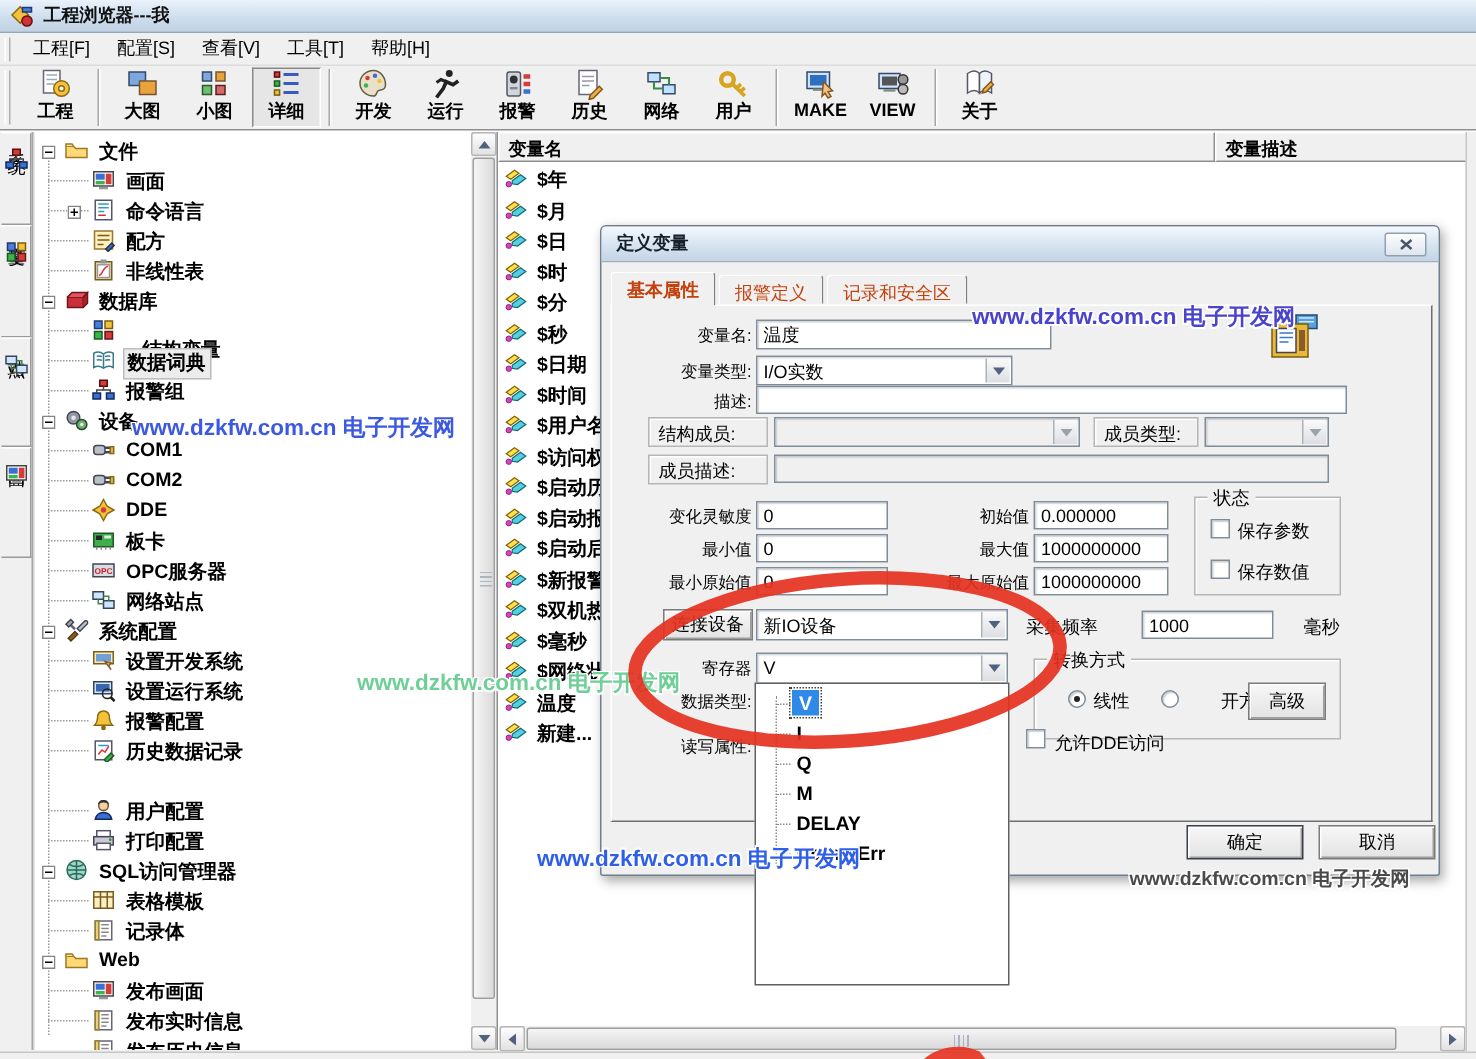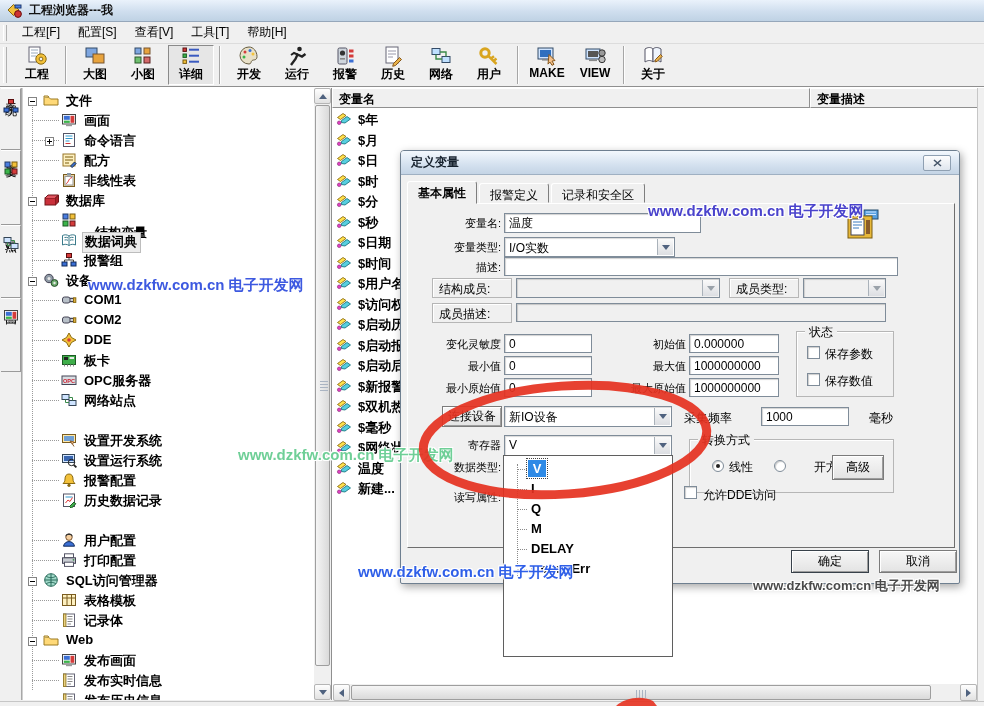--- a/index.html
+++ b/index.html
@@ -92,21 +92,21 @@
     background:linear-gradient(#f3f8fd,#d4e1ef 60%,#c4d4e5);
     border-bottom:1px solid #9fb0c2; border-radius:3px 3px 0 0;
     display:flex; align-items:center; }
   .dlg-title .dtext { margin-left:10px; font-size:12px; font-weight:bold; color:#15202c; }
   .dlg-close { position:absolute; right:8px; top:4px; width:28px; height:16px;
     background:linear-gradient(#fdfdfd,#dfe6ee); border:1px solid #8fa0b2; border-radius:2px;
     display:flex; align-items:center; justify-content:center; }
   .tabs { position:absolute; left:6px; top:30px; height:23px; display:flex; }
   .tab { padding:3px 10px 0 10px; height:22px; font-size:12px; background:#f0f0f0;
     border:1px solid; border-color:#fff #7e7e7e #f0f0f0 #fff; border-radius:3px 3px 0 0;
-    margin-right:2px; position:relative; top:2px; height:20px; color:#000000; }
+    margin-right:2px; position:relative; top:2px; height:20px; color:#c2410c; }
   .tab.active { top:0; height:23px; font-weight:bold; z-index:2;
     border-bottom:1px solid #f0f0f0; }
   .tabframe { position:absolute; border:1px solid; border-color:#ffffff #6e6e6e #6e6e6e #ffffff;
     background:#f0f0f0; }
   .lbl { position:absolute; text-align:right; font-size:11px; white-space:nowrap; }
   .llbl { position:absolute; text-align:left; font-size:12px; white-space:nowrap; }
   .txt { position:absolute; background:#fff; border:1px solid #7f8c99;
     box-shadow:inset 1px 1px 1px rgba(0,0,0,.18); font-size:12px; padding:1px 4px;
     font-family:"Liberation Sans","DejaVu Sans",sans-serif; color:#000; }
   .txt:disabled, .txt.dis { background:#f0f0f0; color:#777; }
@@ -560,20 +560,35 @@
         <span class="stub"></span>
         <span class="ticon" style="left: 38px;">
           <svg class="ic" width="16" height="16" viewBox="0 0 16 16">
             <rect x="1" y="2.5" width="7" height="5" fill="#cfe4ff" stroke="#345"></rect>
             <rect x="8" y="8.5" width="7" height="5" fill="#cfe4ff" stroke="#345"></rect>
             <path d="M4.5 7.5v3h3.5M11.5 8.5v-3H8" stroke="#3a8a4a" fill="none"></path>
           </svg>
         </span>
         <span class="tlabel" style="left: 59px;">网络站点</span>
       </div>
+      <div class="tree-row" style="top: 322px;">
+        <span class="exp" style="left: 5px;"><svg width="9" height="9" viewBox="0 0 9 9">
+            <rect x="0.5" y="0.5" width="8" height="8" fill="#fff" stroke="#848484"></rect>
+            <path d="M2 4.5h5" stroke="#000"></path>
+          </svg></span>
+        <span class="ticon" style="left: 20px;">
+          <svg class="ic" width="16" height="16" viewBox="0 0 16 16">
+            <path d="M13.5 2l-5 5 1.8 1.8 5-5c.6-1.5-.4-2.4-1.8-1.8z" fill="#b8c0c8" stroke="#445"></path>
+            <path d="M7 9l-4.5 4.5 1.8 1.8L8.8 10.8z" fill="#8a5c2a" stroke="#54380f"></path>
+            <path d="M2 2.5l5 5" stroke="#667" stroke-width="1.7"></path>
+            <path d="M4.2 1L1 4.2l1.8 1.8L6 2.8z" fill="#9aa" stroke="#445"></path>
+          </svg>
+        </span>
+        <span class="tlabel" style="left: 41px;">系统配置</span>
+      </div>
       <div class="tree-row" style="top: 362px;">
         <span class="stub"></span>
         <span class="ticon" style="left: 38px;">
           <svg class="ic" width="16" height="16" viewBox="0 0 16 16">
             <rect x="1.5" y="2.5" width="12" height="8" fill="#cfe4ff" stroke="#345"></rect>
             <rect x="3" y="4" width="9" height="5" fill="#3a66b0"></rect>
             <circle cx="10.5" cy="10.5" r="3.2" fill="none" stroke="#222"></circle>
             <path d="M12.8 12.8l2.6 2.6" stroke="#222" stroke-width="1.8"></path>
           </svg>
         </span>

